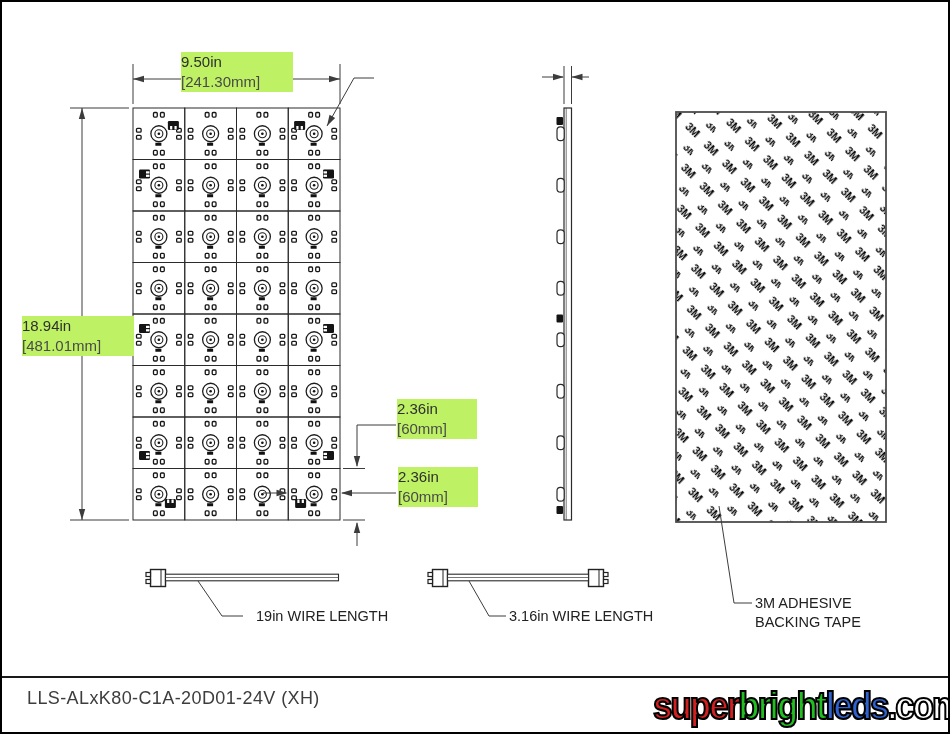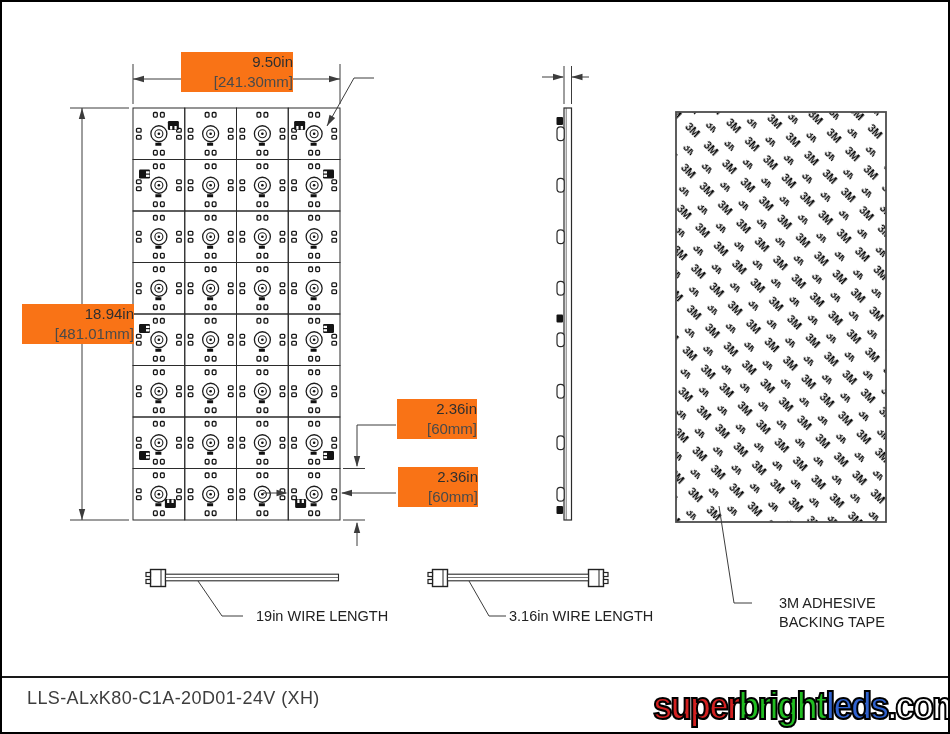--- a/index.html
+++ b/index.html
@@ -1,21 +1,21 @@
 <!DOCTYPE html>
 <html><head>
 <meta charset="utf-8">
 <style>
   html,body{margin:0;padding:0;background:#888;}
   .screen{position:relative;width:950px;height:734px;background:#fff;overflow:hidden;
           font-family:"Liberation Sans",sans-serif;}
   .frame{position:absolute;inset:0;border:2px solid #000;pointer-events:none;z-index:50;}
   #drawing{position:absolute;left:0;top:0;}
-  .dim{position:absolute;text-align:right;font-size:15px;line-height:1.32;color:#2f2f2f;
-       background:#f97316;z-index:5;}
+  .dim{position:absolute;text-align:left;font-size:15px;line-height:1.32;color:#2f2f2f;
+       background:#bef264;z-index:5;}
   .dim .mm{color:#4a4a4a;}
   .note{position:absolute;font-size:14.5px;line-height:1.28;color:#222;z-index:5;white-space:nowrap;}
   .divider{position:absolute;left:0;top:676px;width:950px;height:2px;background:#1a1a1a;z-index:6;}
   .partnum{position:absolute;left:27px;top:688px;font-size:18px;letter-spacing:.4px;color:#3d3d3d;z-index:6;}
   .logo{position:absolute;left:653px;top:686px;font-weight:bold;font-size:35px;line-height:1.05;
         letter-spacing:-2px;white-space:nowrap;transform:scaleY(1.1);transform-origin:top left;
         -webkit-text-stroke:2px #000;z-index:6;}
 </style>
 </head>
 <body>
@@ -557,40 +557,40 @@
         <line x1="469" y1="581" x2="489" y2="616" stroke="#3c3c3c" stroke-width="1"></line>
         <line x1="489" y1="616" x2="506" y2="616" stroke="#3c3c3c" stroke-width="1"></line>
       </g>
     </svg>
 
   <div class="dim" style="left:181px;top:52px;width:112px;">
     <div>9.50in</div>
     <div class="mm">[241.30mm]</div>
   </div>
 
-  <div class="dim" style="left:22px;top:304px;width:112px;">
+  <div class="dim" style="left:22px;top:316px;width:112px;">
     <div>18.94in</div>
     <div class="mm">[481.01mm]</div>
   </div>
 
 
   <div class="dim" style="left:397px;top:399px;width:80px;">
     <div>2.36in</div>
     <div class="mm">[60mm]</div>
   </div>
 
   <div class="dim" style="left:398px;top:467px;width:80px;">
     <div>2.36in</div>
     <div class="mm">[60mm]</div>
   </div>
 
   <div class="note" style="left:377px;top:64px;">
   </div>
 
-  <div class="note" style="left:755px;top:594px;margin-left:24px;">
+  <div class="note" style="left:755px;top:594px;">
     <div>3M ADHESIVE</div>
     <div>BACKING TAPE</div>
   </div>
 
   <div class="note" style="left:256px;top:607px;">
     <span>19in WIRE LENGTH</span>
   </div>
 
   <div class="note" style="left:509px;top:607px;">
     <span>3.16in WIRE LENGTH</span>

